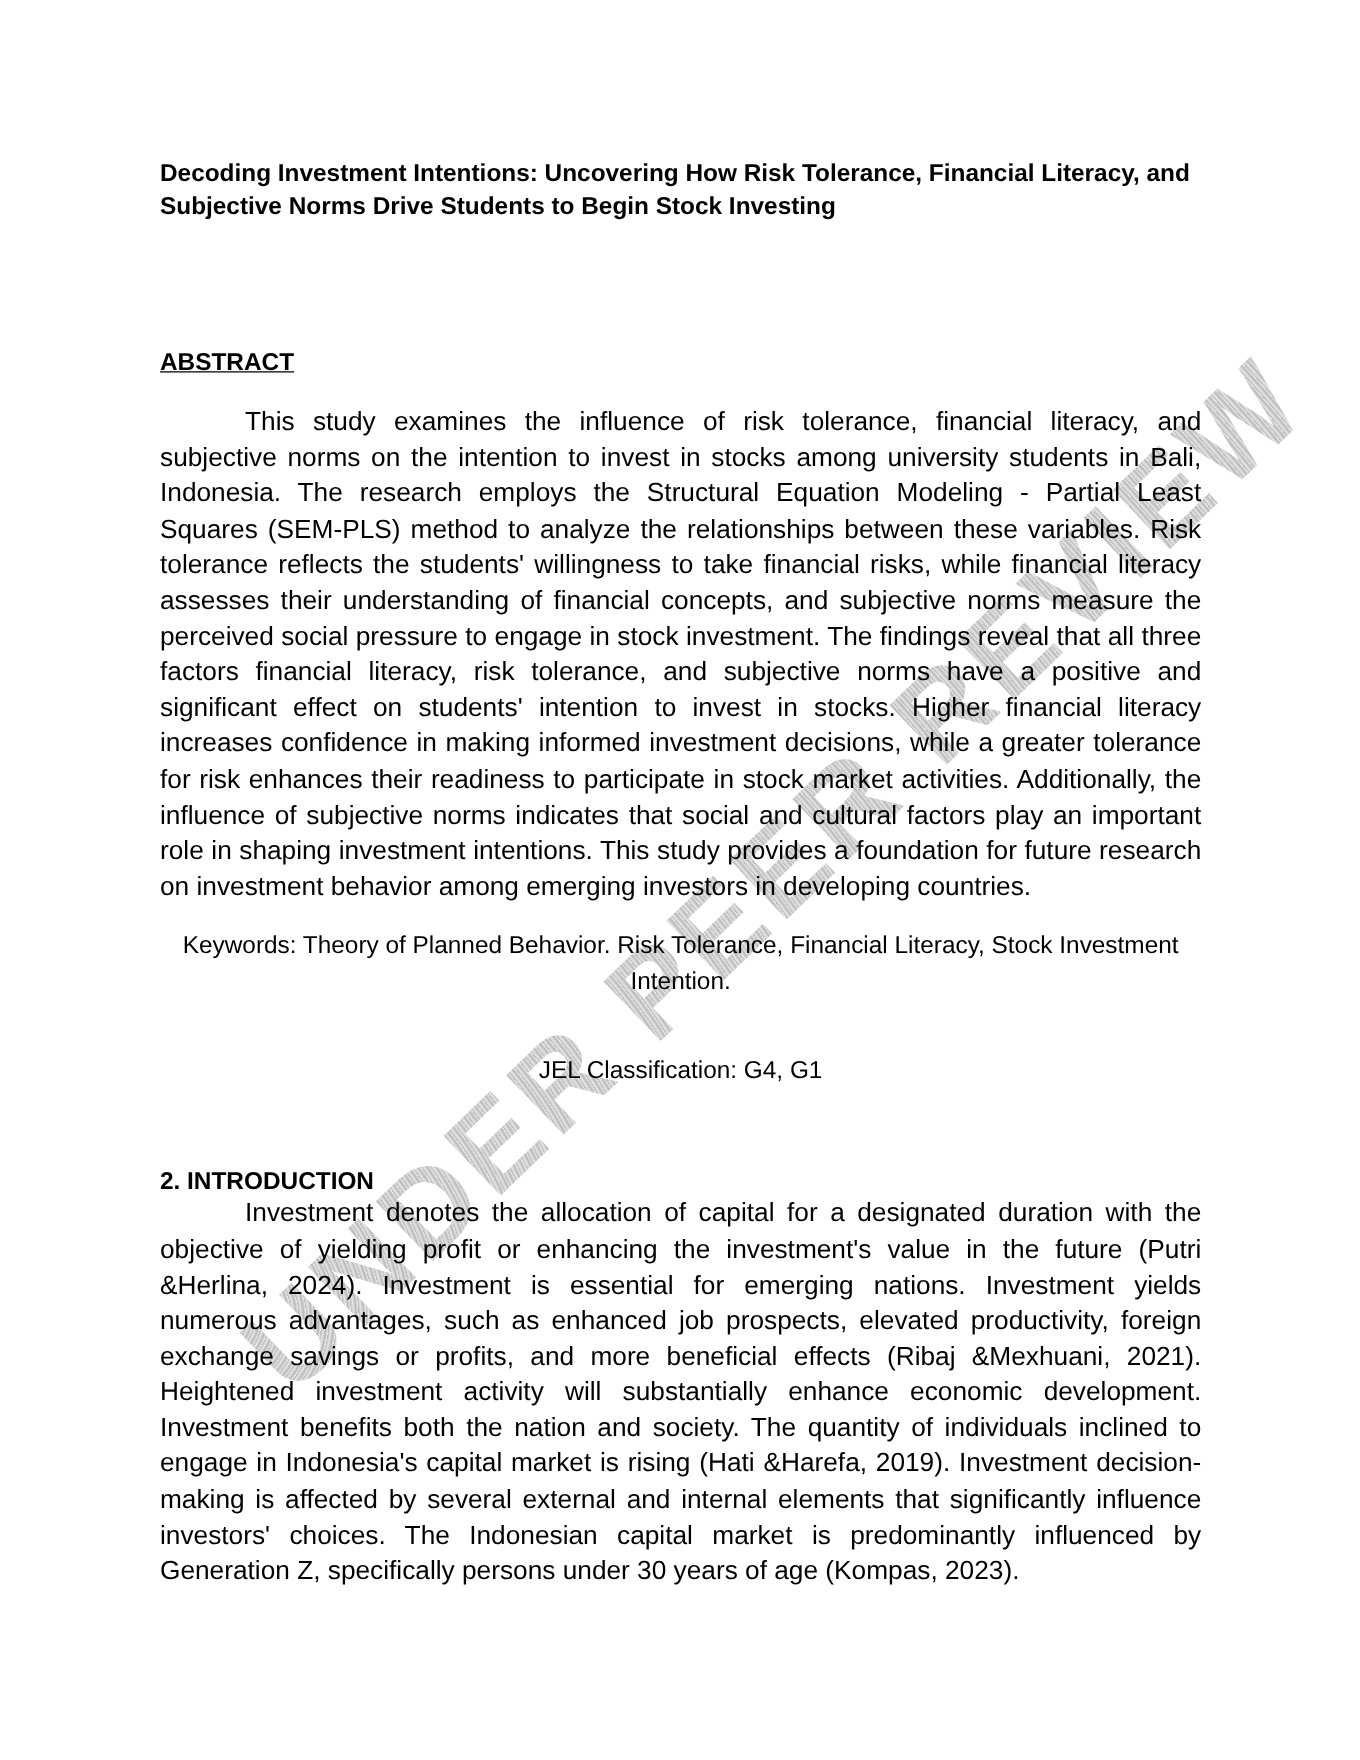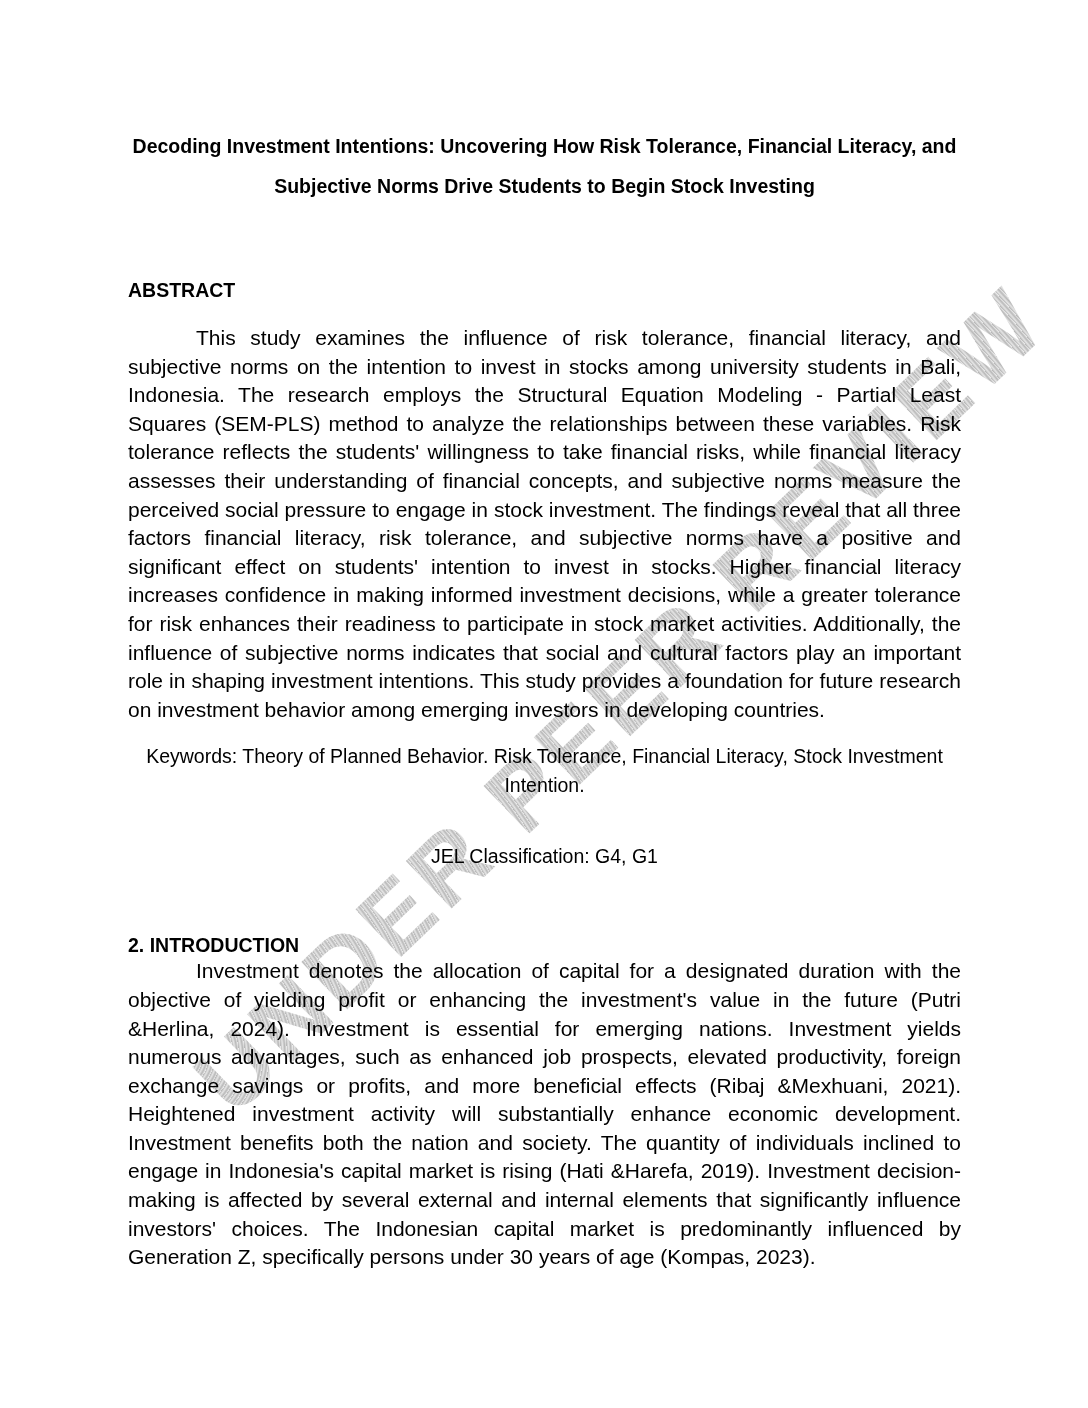--- a/index.html
+++ b/index.html
@@ -45,30 +45,30 @@
     left: 128px;
     top: 0;
     width: 833px;
     z-index: 1;
   }
   .title {
     margin: 0;
     padding-top: 126px;
     font-size: 19.5px;
     font-weight: bold;
-    line-height: 40px;
-    text-align: center;
+    line-height: 26px;
+    text-align: left;
   }
   .heading {
     margin: 0;
     font-size: 19.5px;
     font-weight: bold;
     line-height: 24px;
   }
-  .abstract-heading { margin-top: 72px; }
+  .abstract-heading { margin-top: 100px; text-decoration: underline; }
   .intro-heading { margin-top: 62px; }
   .para {
     margin: 0;
     font-size: 21px;
     line-height: 28.6px;
     text-align: justify;
     text-indent: 68px;
   }
   .abstract-para { margin-top: 22px; }
   .intro-para { }

